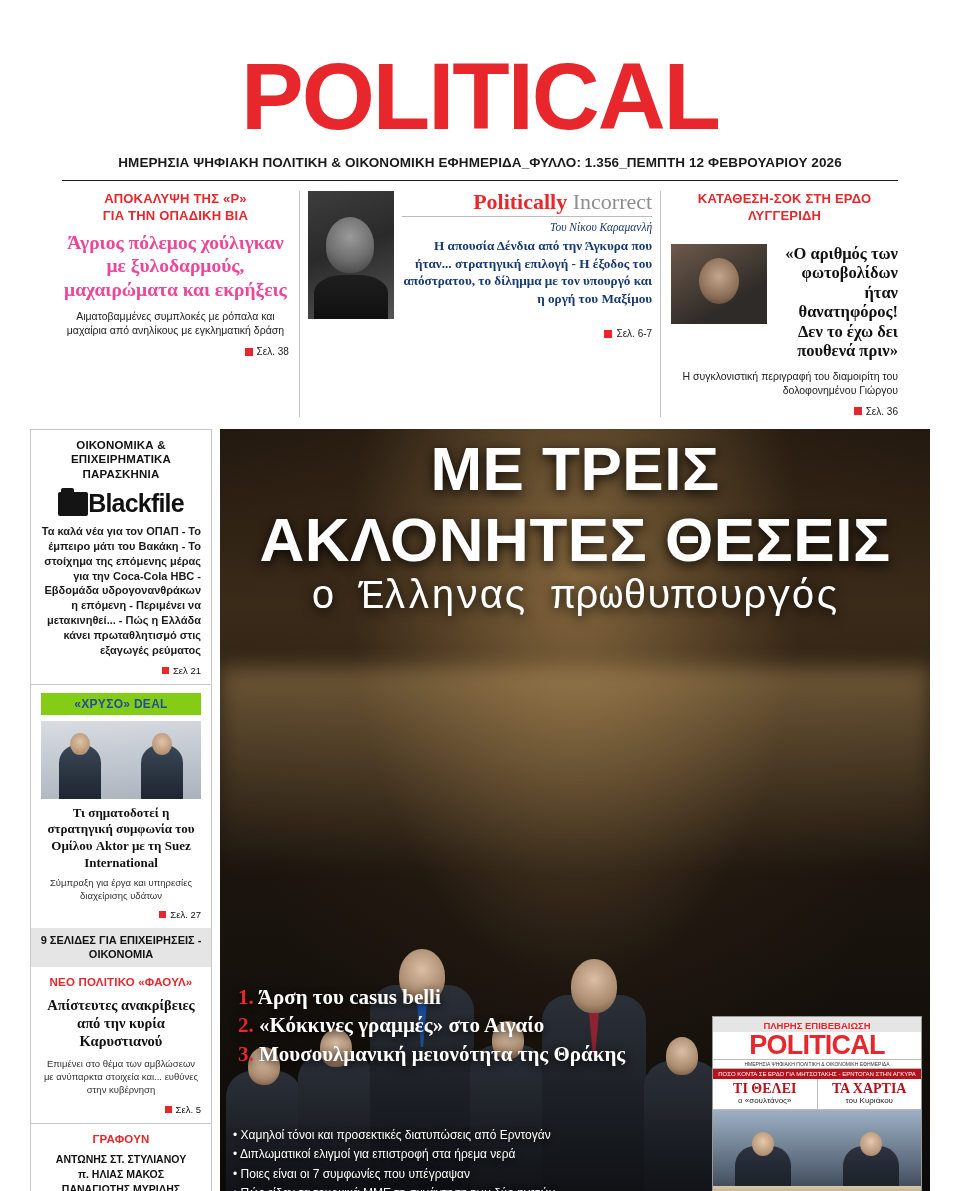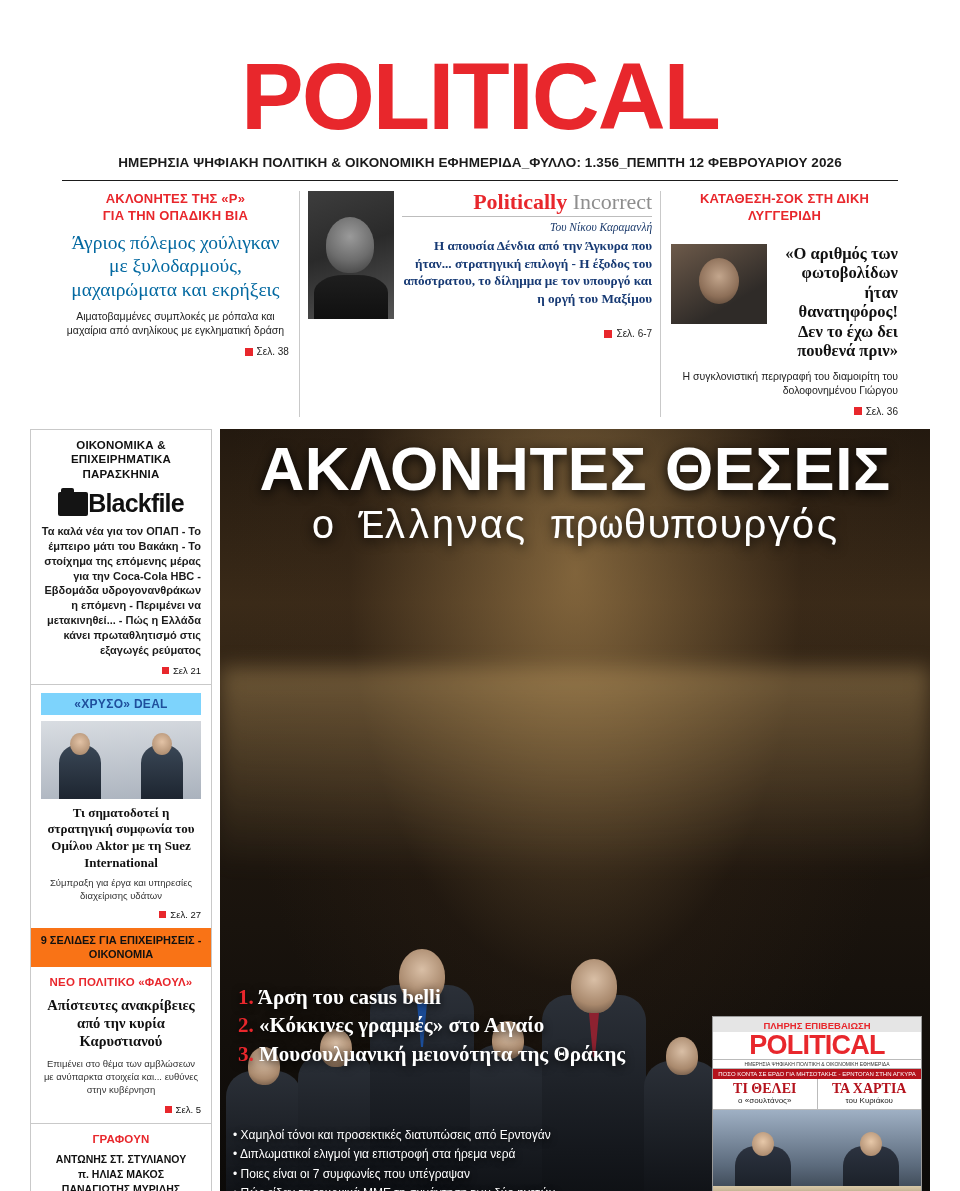--- a/index.html
+++ b/index.html
@@ -77,25 +77,25 @@
   }
   .kicker-red {
     color: #e8272c;
     font-weight: bold;
     font-size: 13px;
     line-height: 1.25;
     letter-spacing: 0.2px;
   }
   .ts-left .headline {
     font-family: "Liberation Serif", serif;
-    font-weight: normal;
+    font-weight: bold;
     font-size: 19.5px;
     line-height: 1.2;
     margin-top: 7px;
-    color: #0369a1;
+    color: #ec4899;
   }
   .ts-left .sub {
     font-size: 10.5px;
     line-height: 1.3;
     margin-top: 9px;
     color: #222;
   }
   .pagetag {
     margin-top: 9px;
     font-size: 10px;
@@ -271,21 +271,21 @@
     margin-top: 7px;
     font-size: 9.5px;
     display: flex;
     align-items: center;
     justify-content: flex-end;
     gap: 4px;
   }
   .rail-tag .sq { width: 7px; height: 7px; background: #e8272c; display:inline-block; }
 
   .deal-head {
-    background: #7dd3fc;
+    background: #84cc16;
     text-align: center;
     font-weight: bold;
     font-size: 12px;
     color: #1f4f9c;
     padding: 4px 0;
     letter-spacing: .3px;
   }
   .deal-photo {
     height: 78px;
     margin: 6px 0 6px;
@@ -321,21 +321,21 @@
     color: #111;
   }
   .deal-sub {
     font-size: 9.5px;
     line-height: 1.3;
     text-align: center;
     margin-top: 6px;
     color: #333;
   }
   .nine {
-    background: #f97316;
+    background: #e5e5e5;
     text-align: center;
     padding: 6px 4px;
     font-weight: bold;
     font-size: 11px;
     color: #111;
     line-height: 1.25;
   }
   .foul-text {
     font-family: "Liberation Serif", serif;
     font-weight: bold;
@@ -601,21 +601,21 @@
 
   <div class="masthead">
     <div class="masthead-title">POLITICAL</div>
     <div class="masthead-sub">ΗΜΕΡΗΣΙΑ ΨΗΦΙΑΚΗ ΠΟΛΙΤΙΚΗ &amp; ΟΙΚΟΝΟΜΙΚΗ ΕΦΗΜΕΡΙΔΑ_ΦΥΛΛΟ: 1.356_ΠΕΜΠΤΗ 12 ΦΕΒΡΟΥΑΡΙΟΥ 2026</div>
     <div class="masthead-rule"></div>
   </div>
 
   <div class="topstrip">
 
     <div class="ts-col ts-left">
-      <div class="kicker-red">ΑΚΛΟΝΗΤΕΣ ΤΗΣ «Ρ»</div>
+      <div class="kicker-red">ΑΠΟΚΑΛΥΨΗ ΤΗΣ «Ρ»</div>
       <div class="kicker-red">ΓΙΑ ΤΗΝ ΟΠΑΔΙΚΗ ΒΙΑ</div>
       <div class="headline">Άγριος πόλεμος χούλιγκαν με ξυλοδαρμούς, μαχαιρώματα και εκρήξεις</div>
       <div class="sub">Αιματοβαμμένες συμπλοκές με ρόπαλα και μαχαίρια από ανηλίκους με εγκληματική δράση</div>
       <div class="pagetag">
         <span class="sq"></span>
         <span>Σελ. 38</span>
       </div>
     </div>
 
     <div class="ts-col ts-mid">
@@ -631,21 +631,21 @@
           <div class="pi-text">Η απουσία Δένδια από την Άγκυρα που ήταν... στρατηγική επιλογή - Η έξοδος του απόστρατου, το δίλημμα με τον υπουργό και η οργή του Μαξίμου</div>
         </div>
       </div>
       <div class="pagetag">
         <span class="sq"></span>
         <span>Σελ. 6-7</span>
       </div>
     </div>
 
     <div class="ts-col ts-right">
-      <div class="kicker-red">ΚΑΤΑΘΕΣΗ-ΣΟΚ ΣΤΗ ΔΙΚΗ ΛΥΓΓΕΡΙΔΗ</div>
+      <div class="kicker-red">ΚΑΤΑΘΕΣΗ-ΣΟΚ ΣΤΗ ΕΡΔΟ ΛΥΓΓΕΡΙΔΗ</div>
       <div style="overflow:hidden; margin-top:20px;">
         <div class="rphoto"></div>
         <div class="rquote">«Ο αριθμός των φωτοβολίδων ήταν θανατηφόρος! Δεν το έχω δει πουθενά πριν»</div>
       </div>
       <div class="rsub">Η συγκλονιστική περιγραφή του διαμοιρίτη του δολοφονημένου Γιώργου</div>
       <div class="pagetag">
         <span class="sq"></span>
         <span>Σελ. 36</span>
       </div>
     </div>
@@ -733,20 +733,21 @@
             <span class="head"></span>
           </span>
         <span class="fig small" style="left:492px; height:178px;">
             <span class="head"></span>
           </span>
         <span class="fig small" style="right:10px; height:162px;">
             <span class="head"></span>
           </span>
       </div>
 
+      <div class="hero-h1">ΜΕ ΤΡΕΙΣ</div>
       <div class="hero-h1">ΑΚΛΟΝΗΤΕΣ ΘΕΣΕΙΣ</div>
       <div class="hero-h2">ο Έλληνας πρωθυπουργός</div>
 
       <div class="hero-points">
         <ul>
           <li>
             <span class="n">1.</span>
             <span>Άρση του casus belli</span>
           </li>
           <li>

